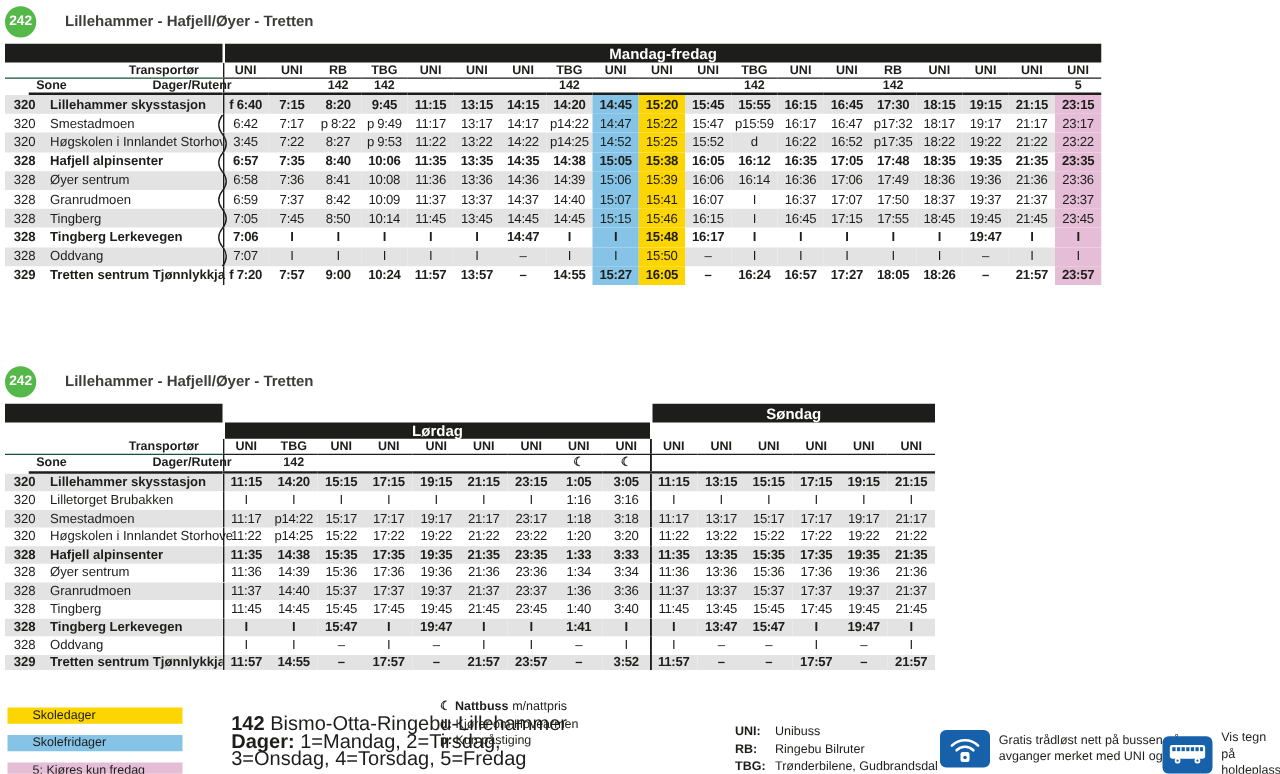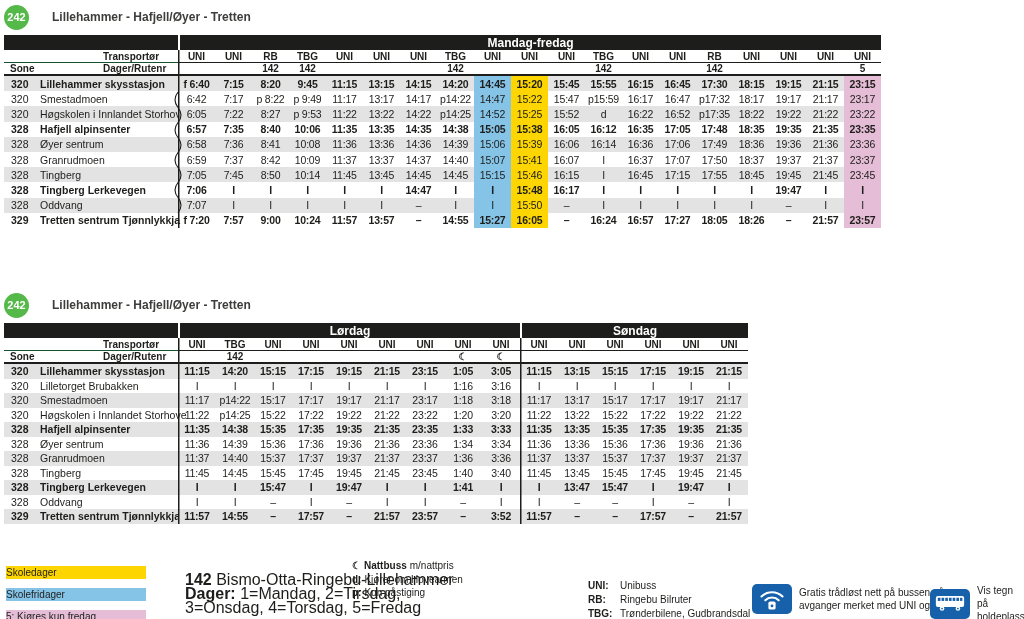--- a/index.html
+++ b/index.html
@@ -14,37 +14,37 @@
          color:#fff;font-weight:bold;font-size:11px;display:flex;align-items:center;justify-content:center;}
   .tt-title{font-size:12px;font-weight:bold;color:#3d3d3b;}
   .tt-grid{display:grid;position:relative;}
   .tt-grid > div{display:flex;align-items:center;justify-content:center;}
   .bar{background:#1d1d1b;}
   .bar.seg{color:#fff;font-weight:bold;font-size:12px;margin-left:2px;}
   .trans{grid-column:1 / span 2;justify-content:flex-start !important;padding-left:99px;
          font-weight:bold;font-size:10px;border-bottom:1px solid #14532d;}
   .car{font-weight:bold;font-size:10px;border-bottom:1px solid #1d1d1b;}
   .sonerow{grid-column:1 / span 2;position:relative;font-weight:bold;font-size:10px;
-           border-bottom:2px solid #1d1d1b;}
+           border-bottom:2px solid #1d1d1b;margin-left:19px;}
   .sonerow .sone-lbl{position:absolute;left:6px;}
   .sonerow .dager-lbl{position:absolute;left:99px;}
   .rut{font-weight:bold;font-size:10px;border-bottom:2px solid #1d1d1b;}
   .sone{justify-content:flex-start !important;padding-left:7px;font-size:10.5px;}
   .name{justify-content:flex-start !important;padding-left:4px;font-size:10.5px;white-space:nowrap;}
   .tc{font-size:10.5px;letter-spacing:-0.2px;}
   .b{font-weight:bold;}
   .stripe{background:#e3e3e3;}
   .vsep{box-shadow:inset 1.5px 0 0 #1d1d1b;}
   .hl-blue{background:var(--c-blue);}
   .hl-yellow{background:var(--c-yellow);}
   .hl-pink{background:var(--c-pink);}
   .brace{position:absolute;left:168px;top:87px;}
   
   .legend-swatches{position:absolute;left:6px;top:566px;}
-  .sw{width:140px;height:13px;margin-bottom:9px;font-size:10px;line-height:13px;padding-left:0;box-sizing:border-box;}
+  .sw{width:140px;height:13px;margin-bottom:9px;font-size:10px;line-height:13px;padding-left:20px;box-sizing:border-box;}
   .sw-yellow{background:var(--c-yellow);}
   .sw-blue{background:var(--c-blue);}
   .sw-pink{background:var(--c-pink);}
   .legend-142{position:absolute;left:185px;top:573px;font-size:16px;line-height:14px;}
   .legend-notes{position:absolute;left:352px;top:559px;font-size:10px;line-height:13.5px;}
   .legend-notes b{margin-right:3px;}
   .legend-carriers{position:absolute;left:588px;top:579px;font-size:10px;line-height:14px;}
   .legend-carriers b{display:inline-block;width:32px;}
   .legend-iconblock{position:absolute;display:flex;gap:7px;align-items:center;font-size:10px;line-height:13px;}
   .lg-wifi{left:752px;top:584px;}
@@ -143,21 +143,21 @@
       <div class="tc">p15:59</div>
       <div class="tc">16:17</div>
       <div class="tc">16:47</div>
       <div class="tc">p17:32</div>
       <div class="tc">18:17</div>
       <div class="tc">19:17</div>
       <div class="tc">21:17</div>
       <div class="tc hl-pink">23:17</div>
       <div class="sone stripe">320</div>
       <div class="name stripe">Høgskolen i Innlandet Storhove</div>
-      <div class="tc stripe vsep">6:05</div>
+      <div class="tc stripe vsep">3:45</div>
       <div class="tc stripe">7:22</div>
       <div class="tc stripe">8:27</div>
       <div class="tc stripe">p 9:53</div>
       <div class="tc stripe">11:22</div>
       <div class="tc stripe">13:22</div>
       <div class="tc stripe">14:22</div>
       <div class="tc stripe">p14:25</div>
       <div class="tc stripe hl-blue">14:52</div>
       <div class="tc stripe hl-yellow">15:25</div>
       <div class="tc stripe">15:52</div>
@@ -322,22 +322,22 @@
   </svg>
 </section>
 
 <section class="tt tt2">
   <div class="tt-titlebar">
     <div class="badge">242</div>
     <div class="tt-title">Lillehammer - Hafjell/Øyer - Tretten</div>
   </div>
   <div class="tt-grid" style="grid-template-columns: 32px 142px repeat(15, 38px); grid-template-rows: 15px 13px 13px repeat(11, 14.5px);">
       <div class="bar" style="grid-column: 1 / span 2;"></div>
+      <div class="bar seg" style="grid-column: 12 / span 6;">Søndag</div>
       <div class="bar seg" style="grid-column: 3 / span 9;">Lørdag</div>
-      <div class="bar seg" style="grid-column: 12 / span 6;">Søndag</div>
       <div class="trans">Transportør</div>
       <div class="car vsep">UNI</div>
       <div class="car">TBG</div>
       <div class="car">UNI</div>
       <div class="car">UNI</div>
       <div class="car">UNI</div>
       <div class="car">UNI</div>
       <div class="car">UNI</div>
       <div class="car">UNI</div>
       <div class="car">UNI</div>

